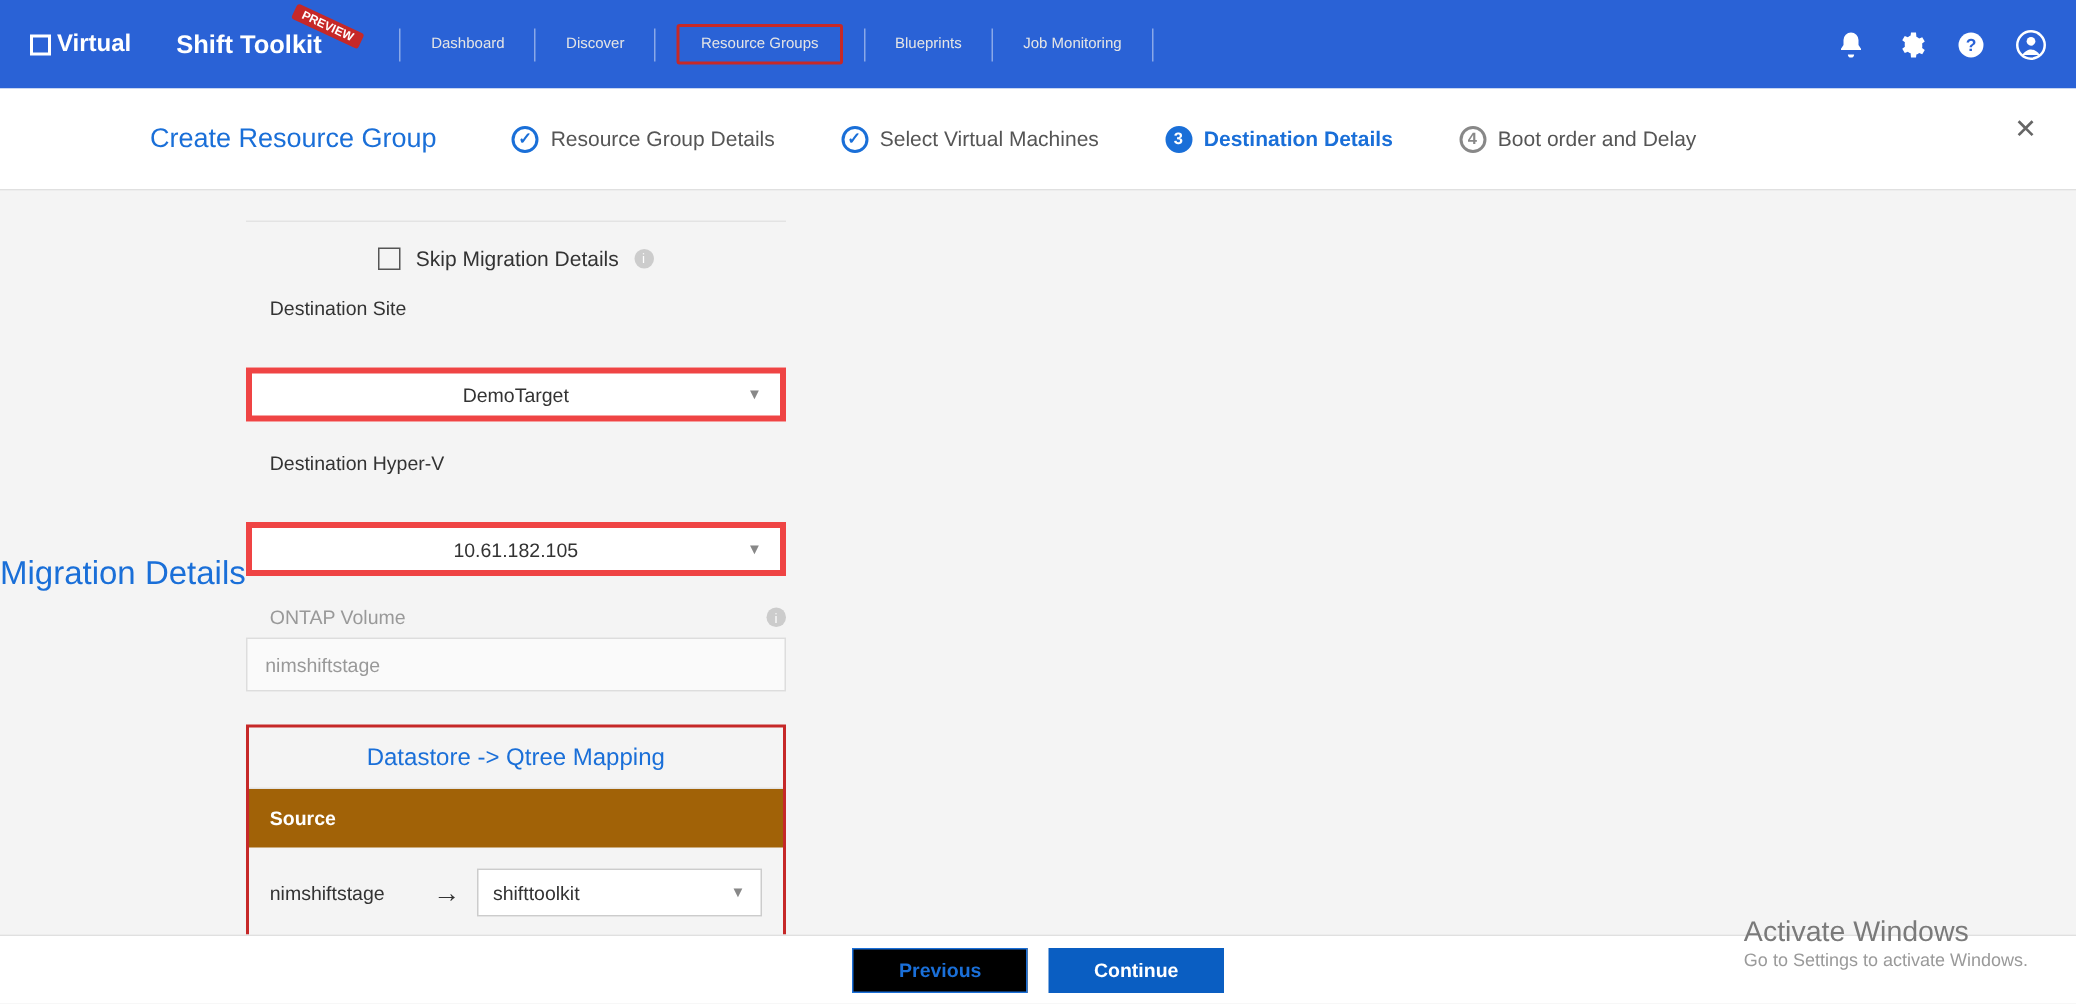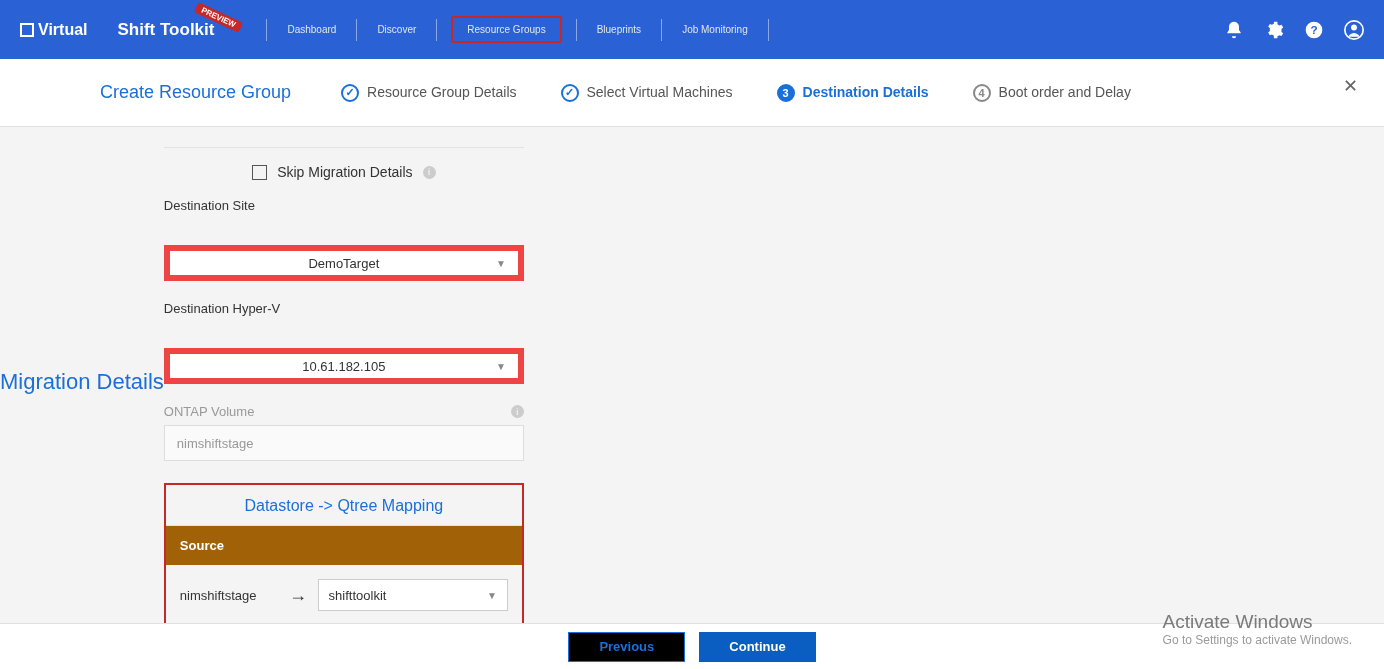--- a/index.html
+++ b/index.html
@@ -26,23 +26,23 @@
   .step.active .circ { background:#1a6fd8; color:#fff; border-color:#1a6fd8; }
   .step.future .circ { border-color:#888; color:#888; }
   .close-x { position:absolute; right:26px; top:16px; font-size:18px; color:#666; cursor:pointer; }
 
   .content { display:flex; flex-direction:row; align-items:center; padding-top:20px; }
   .panel-title { color:#1a6fd8; font-size:22px; font-weight:400; margin-bottom:14px; }
   .panel { width:360px; border-top:1px solid #e3e3e3; padding-top:16px; }
   .skip-row { display:flex; align-items:center; justify-content:center; gap:10px; font-size:14px; color:#333; margin-bottom:18px;}
   .chk { width:15px; height:15px; border:1.5px solid #555; cursor:pointer; }
   .info-ic { width:13px; height:13px; border-radius:50%; background:#ccc; color:#fff; font-size:9px; display:inline-flex; align-items:center; justify-content:center; }
-  .field-label { font-size:13px; color:#333; margin-bottom:6px; display:flex; justify-content:space-between; align-items:center;}
+  .field-label { font-size:13px; color:#333; margin-bottom:6px; display:flex; justify-content:space-between; align-items:center;margin-left:16px;}
   .field-label.muted { color:#999; }
-  .select { border:6px solid #ef4444; background:#fff; height:36px; display:flex; align-items:center; justify-content:center; position:relative; font-size:13px; color:#333; margin-bottom:20px; cursor:pointer;margin-top:32px;}
+  .select { border:4px solid #ef4444; background:#fff; height:36px; display:flex; align-items:center; justify-content:center; position:relative; font-size:13px; color:#333; margin-bottom:20px; cursor:pointer;margin-top:32px;}
   .select .caret { position:absolute; right:12px; color:#888; font-size:10px;}
   .input-ro { border:1px solid #ddd; background:#fafafa; height:36px; display:flex; align-items:center; padding:0 12px; font-size:13px; color:#999; margin-bottom:22px;}
   
   .map-box { border:2px solid #c62828; padding:0; margin-top:0; }
   .map-title { color:#1a6fd8; text-align:center; font-size:16px; padding:12px 0 10px; border-bottom:1px solid #e3e3e3; }
   .map-head { background:#a16207; color:#fff; display:flex; font-size:13px; font-weight:600; }
   .map-head > div { padding:12px 14px; }
   .mh-src { flex:0 0 42%; }
   .mh-dst { flex:1; }
   .map-row { display:flex; align-items:center; padding:14px 14px 18px; font-size:13px; color:#333; gap:0;}

